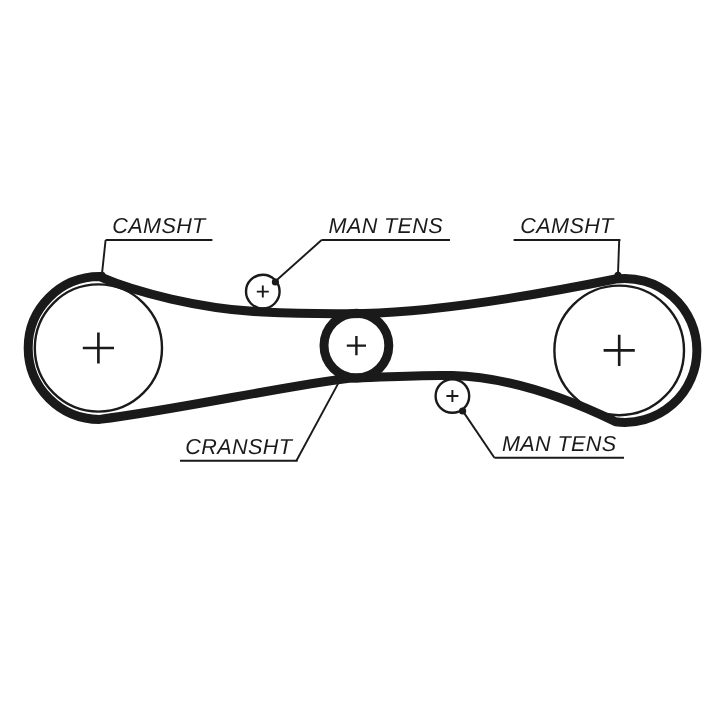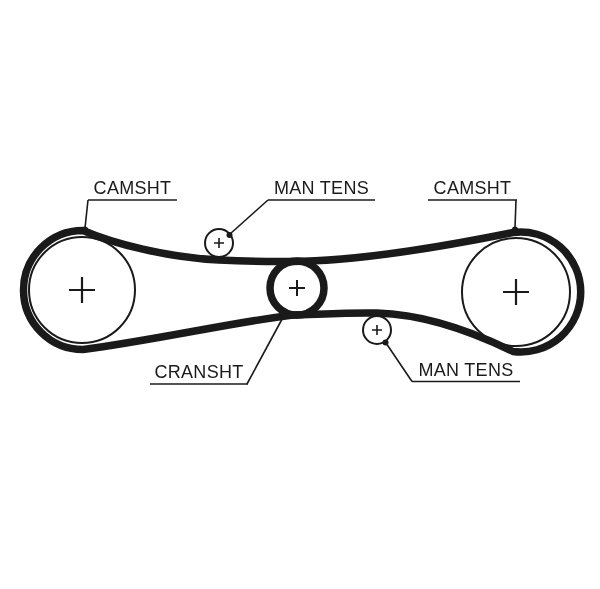--- a/index.html
+++ b/index.html
@@ -9,20 +9,21 @@
     width: 600px;
     height: 589px;
     overflow: hidden;
     font-family: "Liberation Sans", sans-serif;
   }
   .diagram-wrap {
     position: relative;
     width: 484px;
     height: 589px;
     background: #ffffff;
+    font-style: italic;
   }
   svg { display: block; }
   .belt {
     fill: none;
     stroke: #1a1a1a;
     stroke-width: 7.5;
     stroke-linejoin: round;
   }
   .thin-circle {
     fill: none;

